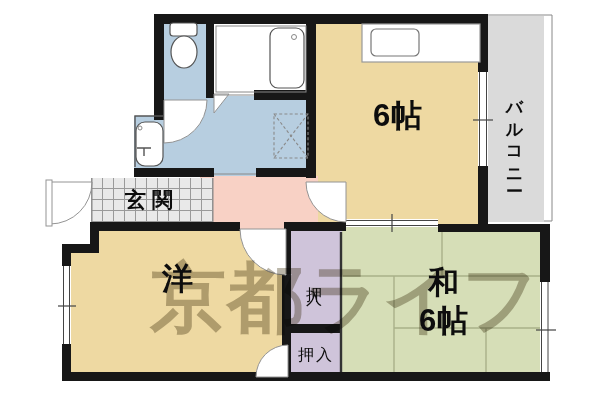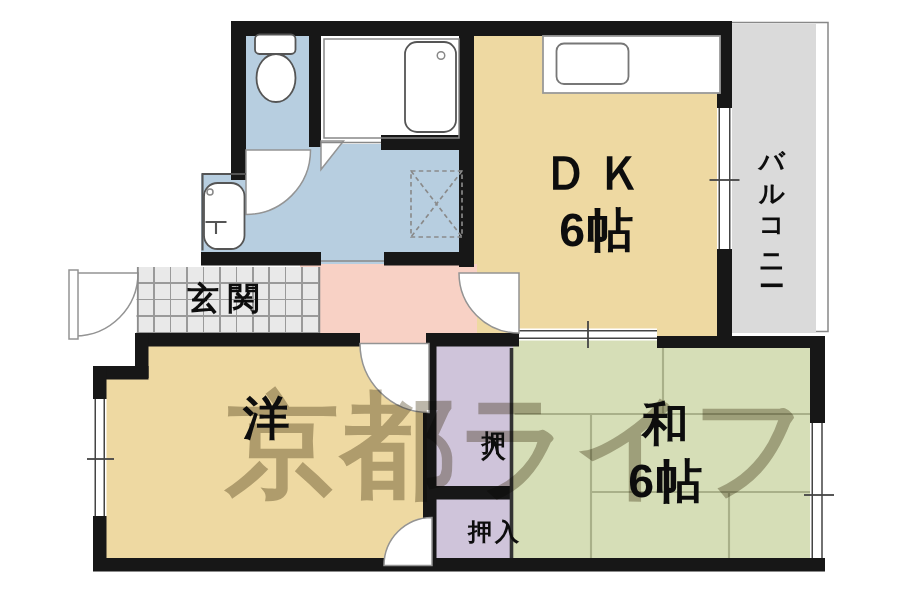--- a/index.html
+++ b/index.html
@@ -31,21 +31,21 @@
   .tick{stroke:#444;stroke-width:1.2;fill:none;}
   .tatami{stroke:var(--tatami-line);stroke-width:1.4;fill:none;}
   .dash{fill:none;stroke:#8a8a8a;stroke-width:1.1;stroke-dasharray:3 2.2;}
   
   .label{position:absolute;z-index:4;color:#0d0d0d;font-weight:700;text-align:center;}
   .room-label{font-size:31px;line-height:38px;letter-spacing:1px;}
   .dk-line1{letter-spacing:5px;}
   .vertical{writing-mode:vertical-rl;text-orientation:mixed;}
   .balcony-label{font-size:17px;font-weight:600;letter-spacing:4px;line-height:1;}
   .genkan-label{font-size:21px;letter-spacing:6px;line-height:44px;}
-  .closet-label{font-size:16px;font-weight:700;margin-left:14px;}
+  .closet-label{font-size:16px;font-weight:400;}
   .closet-v{letter-spacing:3px;line-height:1;}
   .watermark{position:absolute;z-index:3;font-size:76px;font-weight:700;letter-spacing:1px;
     color:var(--watermark-gray);white-space:nowrap;mix-blend-mode:multiply;line-height:1;}
 </style>
 </head>
 <body>
 
 <div class="plan">
 
   <div class="room r-gray" style="left:486px;top:16px;width:58px;height:206px;"></div>
@@ -160,21 +160,20 @@
       <g>
         <rect class="fix" x="362" y="24" width="118" height="38" style="stroke:#999;"></rect>
         <rect class="fix" x="371" y="29" width="48" height="27" rx="5" style="stroke:#777;"></rect>
       </g>
     </g>
   </svg>
 
   <div class="watermark" style="left:150px;top:260px;">京都ライフ</div>
 
   <div class="label room-label" style="left:338px;top:97px;width:120px;">
-    <div class="dk-line1">ＤＫ</div>
     <div>6帖</div>
   </div>
 
   <div class="label balcony-label vertical" style="left:506px;top:62px;height:150px;">バルコニー</div>
 
   <div class="label room-label" style="left:108px;top:260px;width:140px;">
     <div>洋</div>
   </div>
 
   <div class="label room-label" style="left:384px;top:264px;width:120px;">

